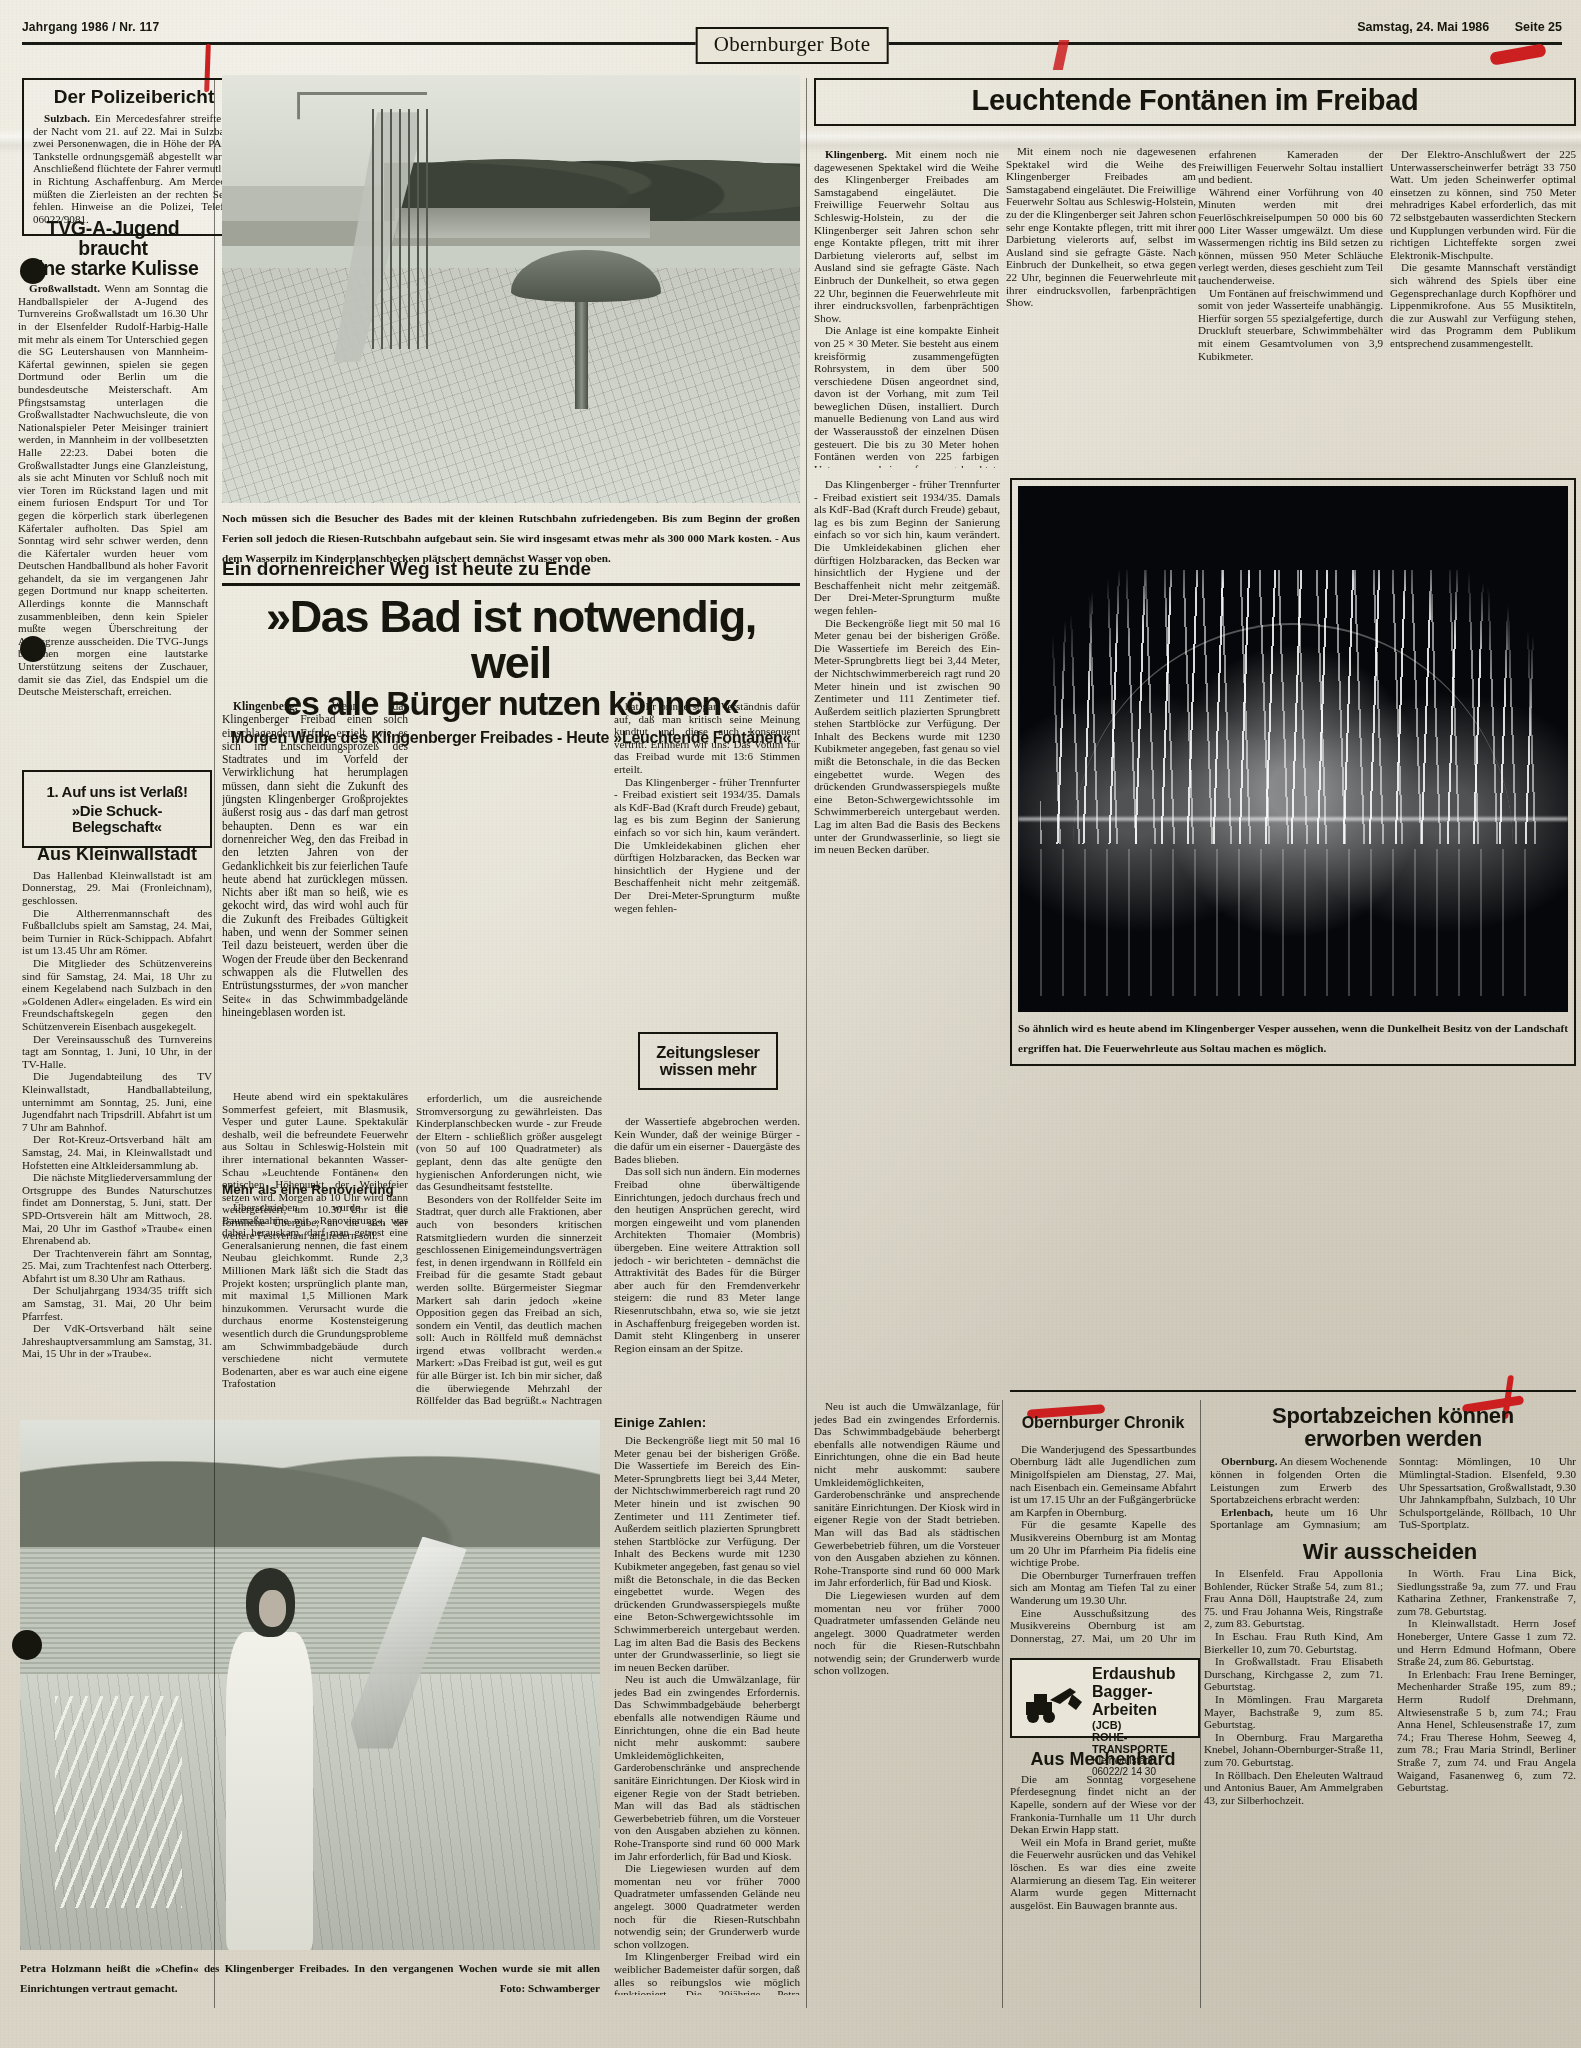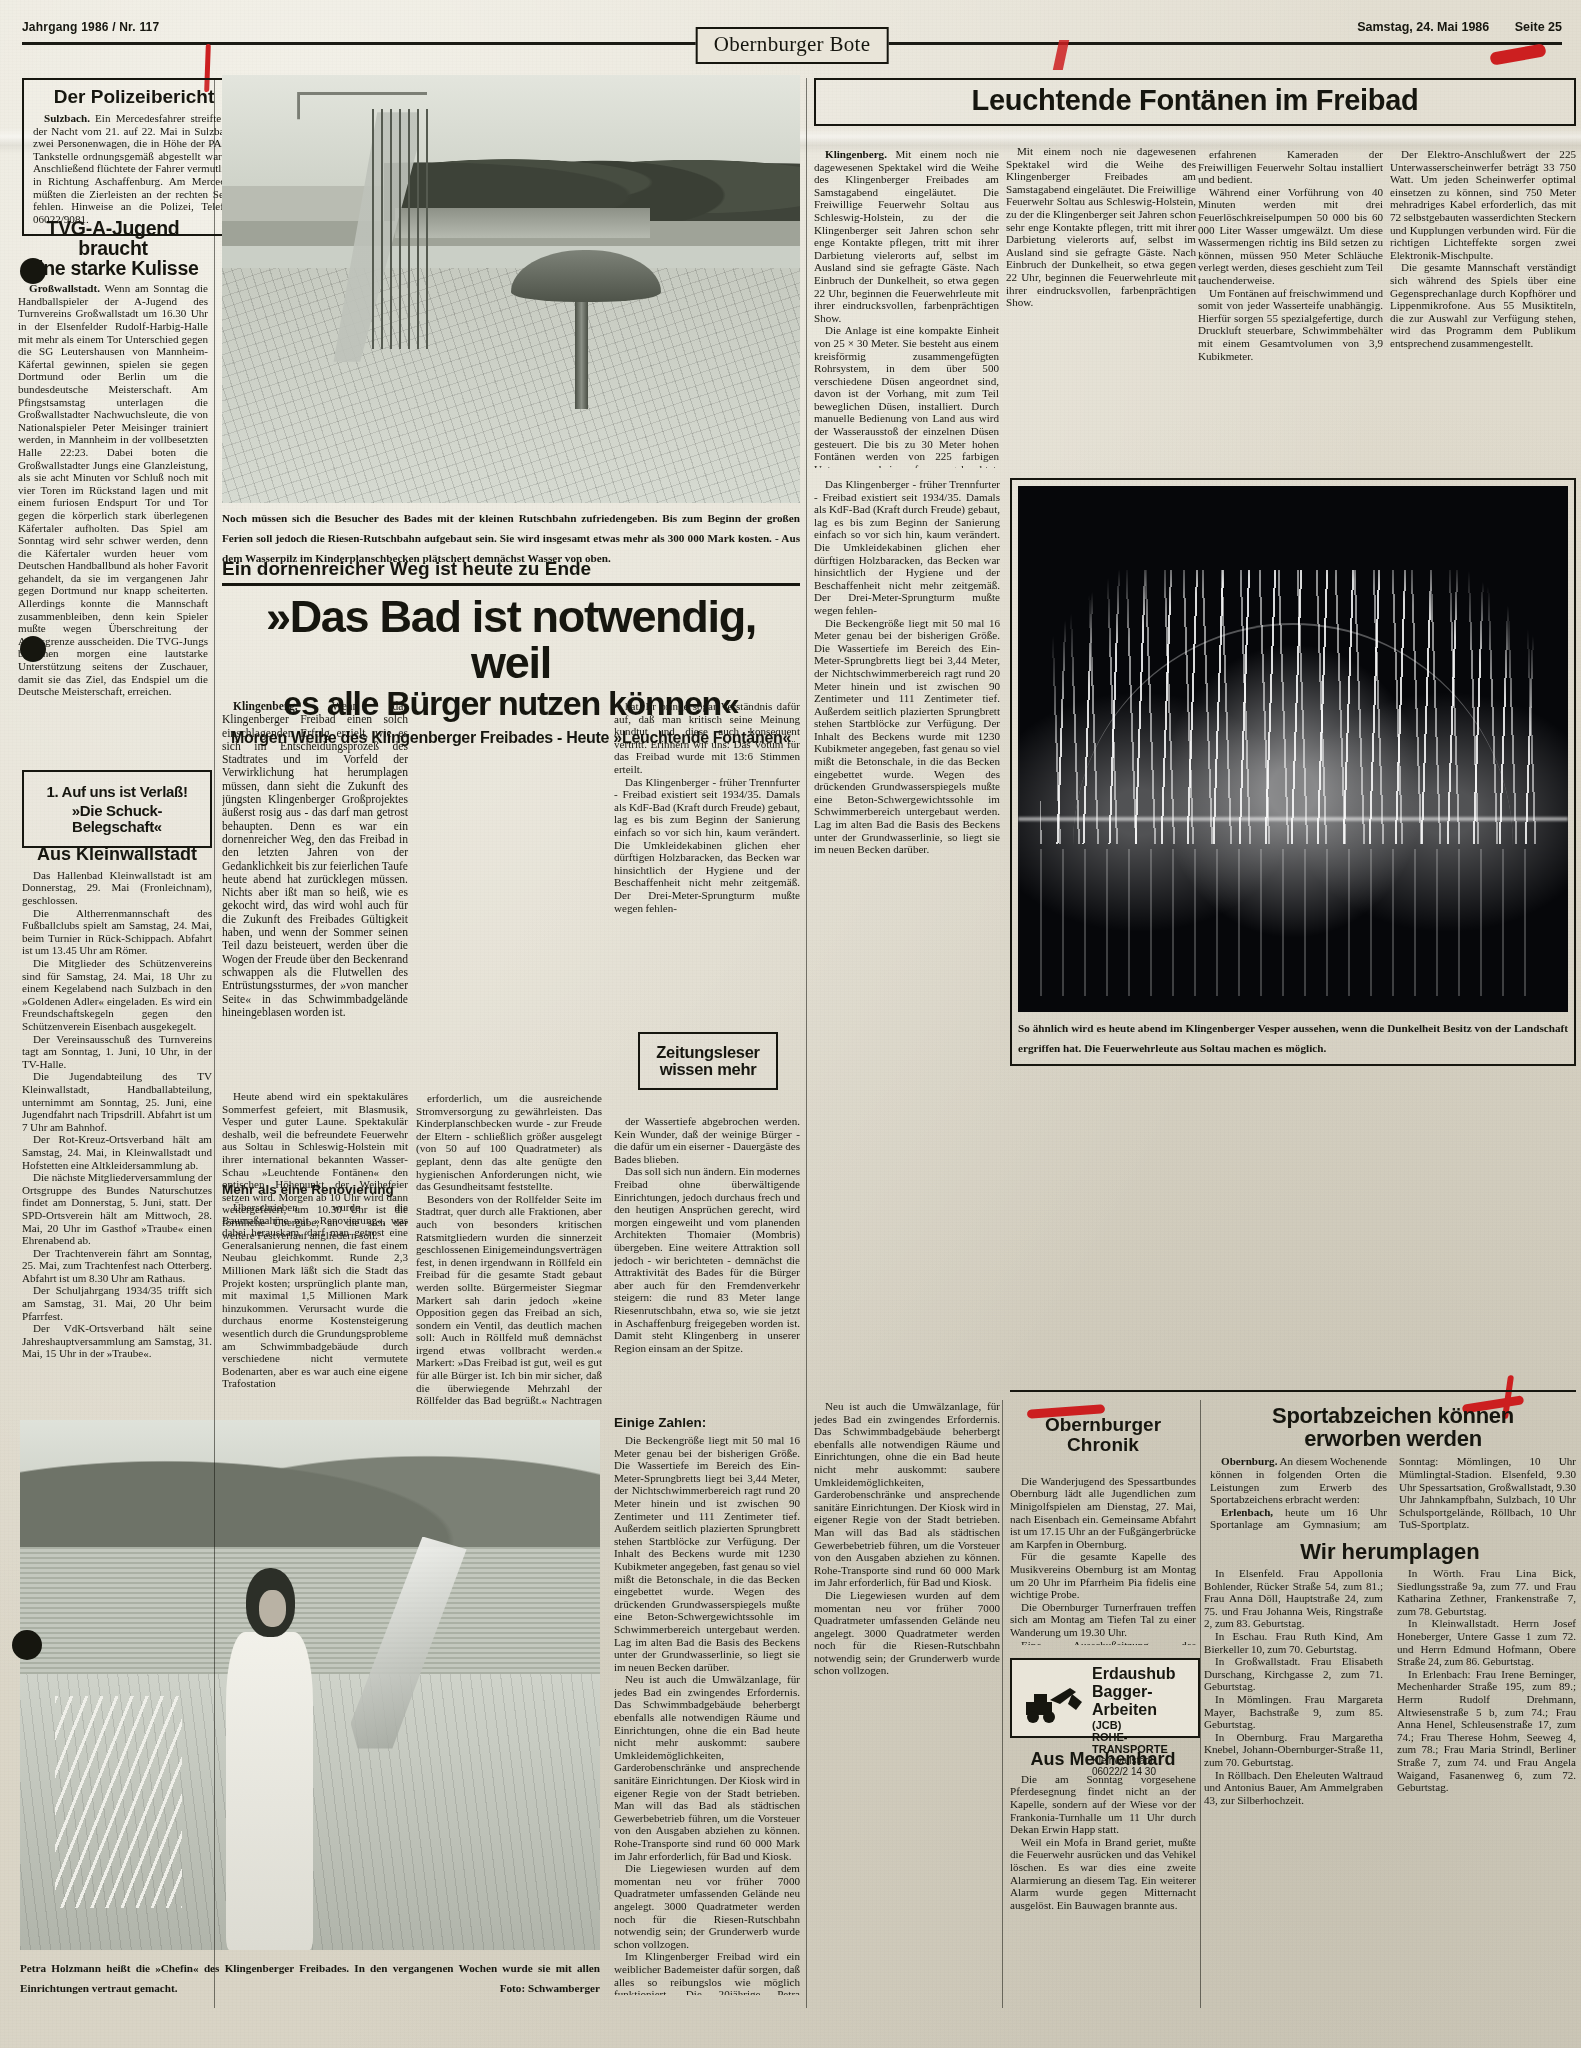--- a/index.html
+++ b/index.html
@@ -360,21 +360,21 @@
     <p>Das Klingenberger - früher Trennfurter - Freibad existiert seit 1934/35. Damals als KdF-Bad (Kraft durch Freude) gebaut, lag es bis zum Beginn der Sanierung einfach so vor sich hin, kaum verändert. Die Umkleidekabinen glichen eher dürftigen Holzbaracken, das Becken war hinsichtlich der Hygiene und der Beschaffenheit nicht mehr zeitgemäß. Der Drei-Meter-Sprungturm mußte wegen fehlen-</p>
     <p>Die Beckengröße liegt mit 50 mal 16 Meter genau bei der bisherigen Größe. Die Wassertiefe im Bereich des Ein-Meter-Sprungbretts liegt bei 3,44 Meter, der Nichtschwimmerbereich ragt rund 20 Meter hinein und ist zwischen 90 Zentimeter und 111 Zentimeter tief. Außerdem seitlich plazierten Sprungbrett stehen Startblöcke zur Verfügung. Der Inhalt des Beckens wurde mit 1230 Kubikmeter angegeben, fast genau so viel mißt die Betonschale, in die das Becken eingebettet wurde. Wegen des drückenden Grundwasserspiegels mußte eine Beton-Schwergewichtssohle im Schwimmerbereich untergebaut werden. Lag im alten Bad die Basis des Beckens unter der Grundwasserlinie, so liegt sie im neuen Becken darüber.</p>
   </div>
 
   <div class="col body-txt" style="left:814px; top:1400px; width:186px; height:600px; overflow:hidden;">
     <p>Neu ist auch die Umwälzanlage, für jedes Bad ein zwingendes Erfordernis. Das Schwimmbadgebäude beherbergt ebenfalls alle notwendigen Räume und Einrichtungen, ohne die ein Bad heute nicht mehr auskommt: saubere Umkleidemöglichkeiten, Garderobenschränke und ansprechende sanitäre Einrichtungen. Der Kiosk wird in eigener Regie von der Stadt betrieben. Man will das Bad als städtischen Gewerbebetrieb führen, um die Vorsteuer von den Ausgaben abziehen zu können. Rohe-Transporte sind rund 60 000 Mark im Jahr erforderlich, für Bad und Kiosk.</p>
     <p>Die Liegewiesen wurden auf dem momentan neu vor früher 7000 Quadratmeter umfassenden Gelände neu angelegt. 3000 Quadratmeter werden noch für die Riesen-Rutschbahn notwendig sein; der Grunderwerb wurde schon vollzogen.</p>
   </div>
 
   <div class="col" style="left:1010px; top:1415px; width:186px; height:230px; overflow:hidden;">
-    <div class="sect-h" style="font-size:19px; margin-bottom:20px;">Obernburger Chronik</div>
+    <div class="sect-h" style="font-size:16px; margin-bottom:11px;">Obernburger Chronik</div>
     <div class="body-txt">
       <p>Die Wanderjugend des Spessartbundes Obernburg lädt alle Jugendlichen zum Minigolfspielen am Dienstag, 27. Mai, nach Eisenbach ein. Gemeinsame Abfahrt ist um 17.15 Uhr an der Fußgängerbrücke am Karpfen in Obernburg.</p>
       <p>Für die gesamte Kapelle des Musikvereins Obernburg ist am Montag um 20 Uhr im Pfarrheim Pia fidelis eine wichtige Probe.</p>
       <p>Die Obernburger Turnerfrauen treffen sich am Montag am Tiefen Tal zu einer Wanderung um 19.30 Uhr.</p>
       <p>Eine Ausschußsitzung des Musikvereins Obernburg ist am Donnerstag, 27. Mai, um 20 Uhr im Ochsen.</p>
 
     </div>
   </div>
 
   <div class="ad" style="left:1010px; top:1658px; width:186px; height:76px;">
@@ -409,21 +409,21 @@
     <div class="hl-sans" style="font-size:22px;">erworben werden</div>
     <div class="body-txt" style="margin-top:5px; column-count:2; column-gap:12px; column-width:175px;">
       <p><span class="lead">Obernburg.</span>
         <span>An diesem Wochenende können in folgenden Orten die Leistungen zum Erwerb des Sportabzeichens erbracht werden:</span></p>
       <p><span class="lead">Erlenbach,</span>
         <span> heute um 16 Uhr Sportanlage am Gymnasium; am Sonntag: Mömlingen, 10 Uhr Mümlingtal-Stadion. Elsenfeld, 9.30 Uhr Spessartsation, Großwallstadt, 9.30 Uhr Jahnkampfbahn, Sulzbach, 10 Uhr Schulsportgelände, Röllbach, 10 Uhr TuS-Sportplatz.</span></p>
     </div>
   </div>
 
   <div class="col" style="left:1204px; top:1540px; width:372px; height:470px; overflow:hidden;">
-    <div class="sect-h" style="font-size:22px; margin-bottom:4px;">Wir herumplagen</div>
+    <div class="sect-h" style="font-size:22px; margin-bottom:4px;">Wir ausscheiden</div>
     <div class="body-txt" style="column-count:2; column-gap:14px; column-width:178px;">
       <p>In Elsenfeld. Frau Appollonia Bohlender, Rücker Straße 54, zum 81.; Frau Anna Döll, Hauptstraße 24, zum 75. und Frau Johanna Weis, Ringstraße 2, zum 83. Geburtstag.</p>
       <p>In Eschau. Frau Ruth Kind, Am Bierkeller 10, zum 70. Geburtstag.</p>
       <p>In Großwallstadt. Frau Elisabeth Durschang, Kirchgasse 2, zum 71. Geburtstag.</p>
       <p>In Mömlingen. Frau Margareta Mayer, Bachstraße 9, zum 85. Geburtstag.</p>
       <p>In Obernburg. Frau Margaretha Knebel, Johann-Obernburger-Straße 11, zum 70. Geburtstag.</p>
       <p>In Röllbach. Den Eheleuten Waltraud und Antonius Bauer, Am Ammelgraben 43, zur Silberhochzeit.</p>
       <p>In Wörth. Frau Lina Bick, Siedlungsstraße 9a, zum 77. und Frau Katharina Zethner, Frankenstraße 7, zum 78. Geburtstag.</p>
       <p>In Kleinwallstadt. Herrn Josef Honeberger, Untere Gasse 1 zum 72. und Herrn Edmund Hofmann, Obere Straße 24, zum 86. Geburtstag.</p>
       <p>In Erlenbach: Frau Irene Berninger, Mechenharder Straße 195, zum 89.; Herrn Rudolf Drehmann, Altwiesenstraße 5 b, zum 74.; Frau Anna Henel, Schleusenstraße 17, zum 74.; Frau Therese Hohm, Seeweg 4, zum 78.; Frau Maria Strindl, Berliner Straße 7, zum 74. und Frau Angela Waigand, Fasanenweg 6, zum 72. Geburtstag.</p>

